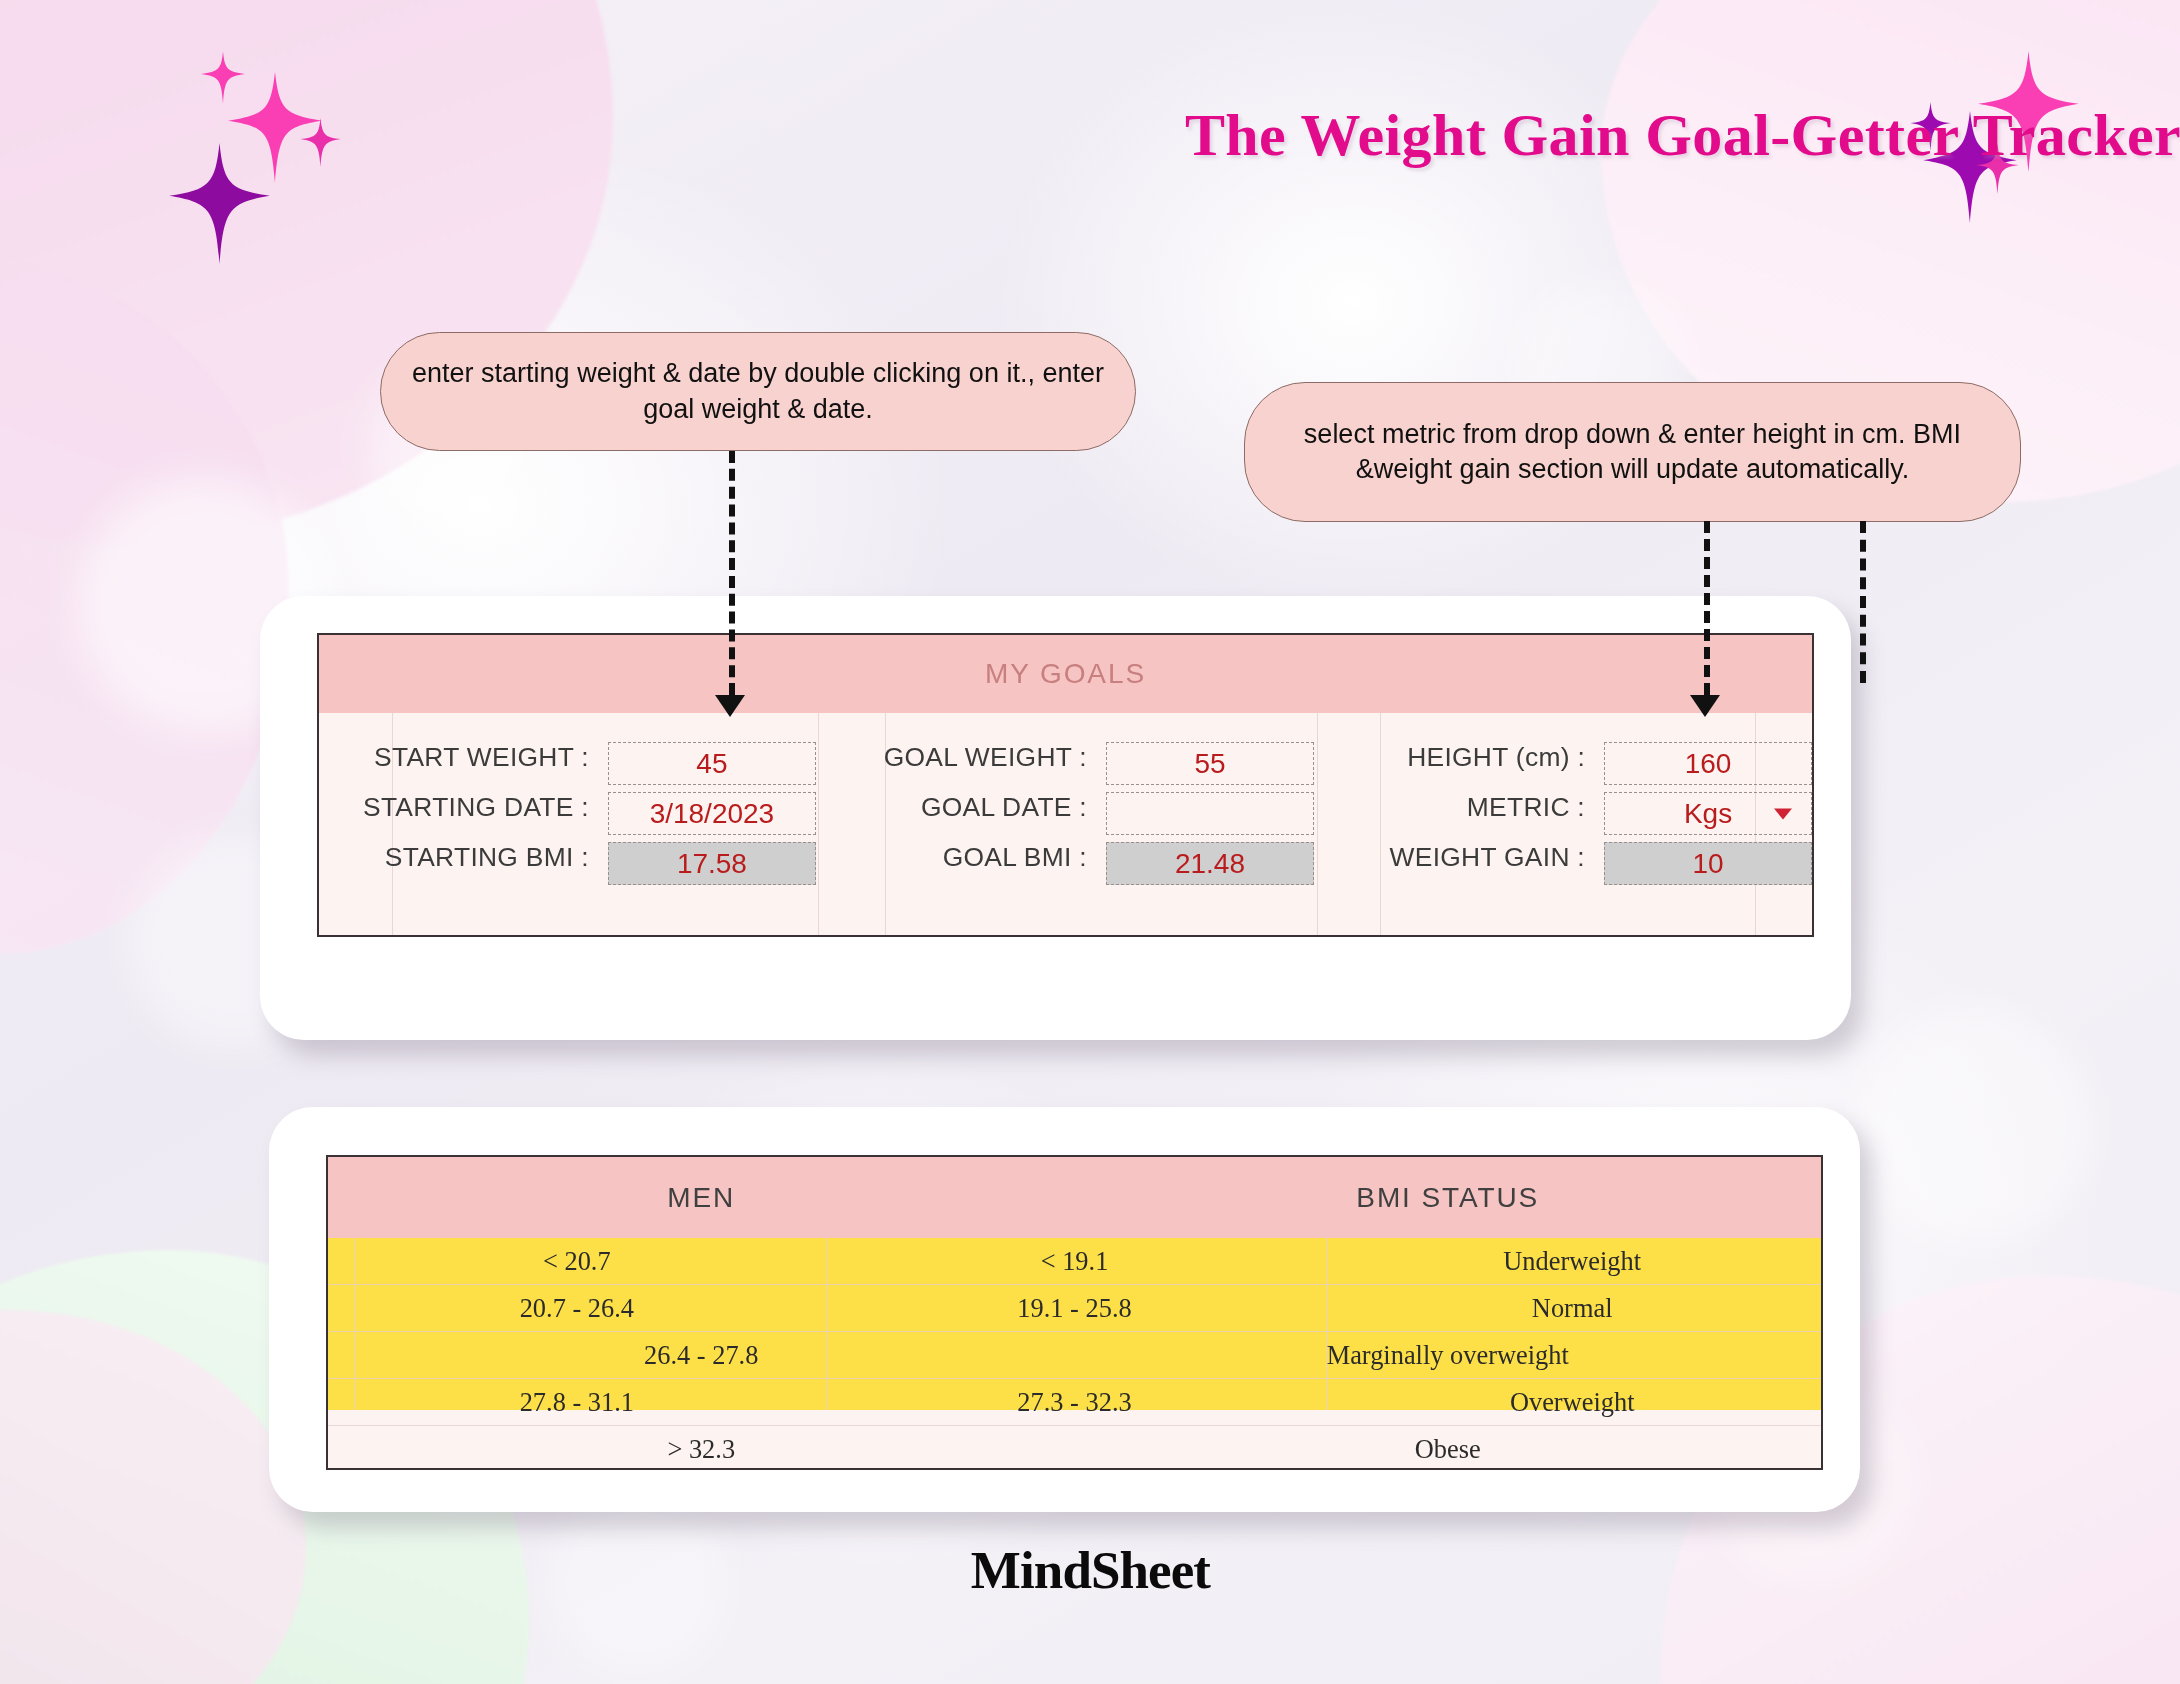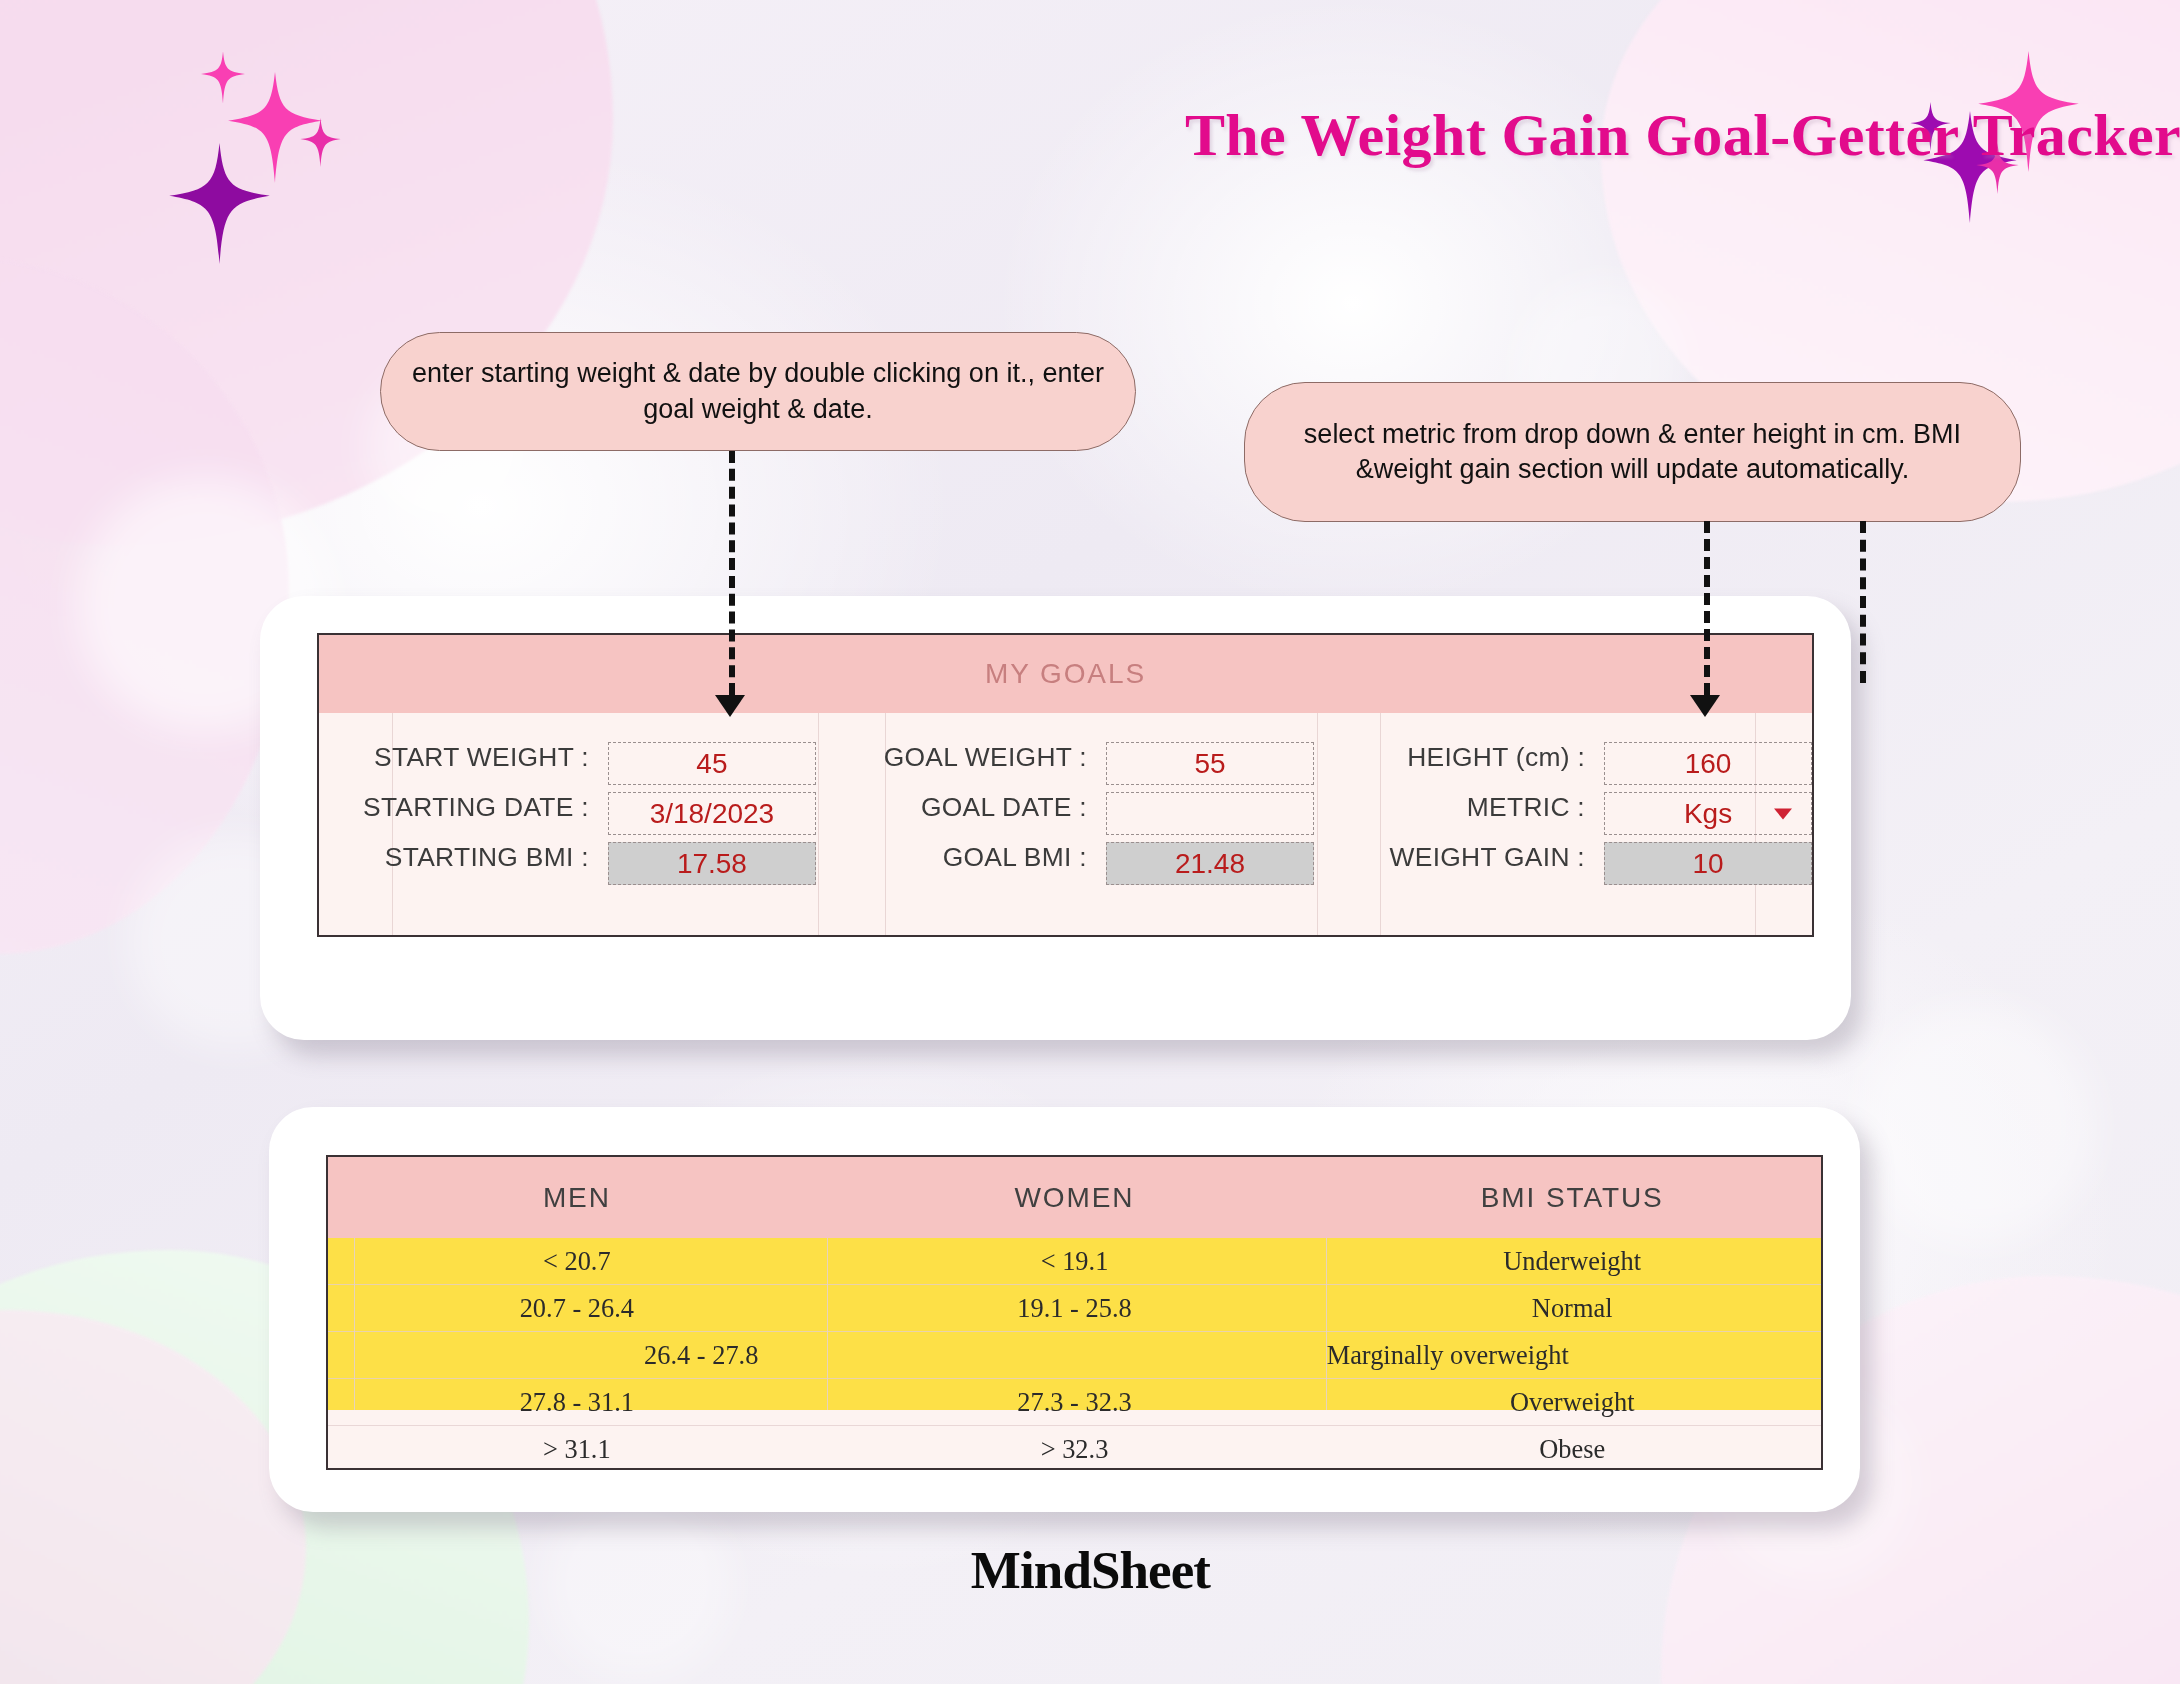--- a/index.html
+++ b/index.html
@@ -314,21 +314,20 @@
     </div>
   </div>
 </div>
 
 <div class="card" id="card-bmi">
   <div class="sheet" id="sheet-bmi">
 
     <div class="sheet-head" id="bmi-head">
       <div class="bmi-head-row">
         <div class="bmi-head-cell">MEN</div>
-        <div class="bmi-head-cell">WOMEN</div>
         <div class="bmi-head-cell">BMI STATUS</div>
       </div>
     </div>
 
     <div class="bmi-body">
       <div class="bmi-vline" style="left:25.6px;"></div>
       <div class="bmi-vline" style="left:499px;"></div>
       <div class="bmi-vline" style="left:998px;"></div>
 
       <div class="bmi-row">
@@ -344,21 +343,20 @@
       <div class="bmi-row">
         <div class="bmi-cell">26.4 - 27.8</div>
         <div class="bmi-cell">Marginally overweight</div>
       </div>
       <div class="bmi-row">
         <div class="bmi-cell">27.8 - 31.1</div>
         <div class="bmi-cell">27.3 - 32.3</div>
         <div class="bmi-cell">Overweight</div>
       </div>
       <div class="bmi-row">
-        <div class="bmi-cell">&gt; 31.1</div>
         <div class="bmi-cell">&gt; 32.3</div>
         <div class="bmi-cell">Obese</div>
       </div>
     </div>
   </div>
 </div>
 
 <div class="logo">MindSheet</div>
 
 

